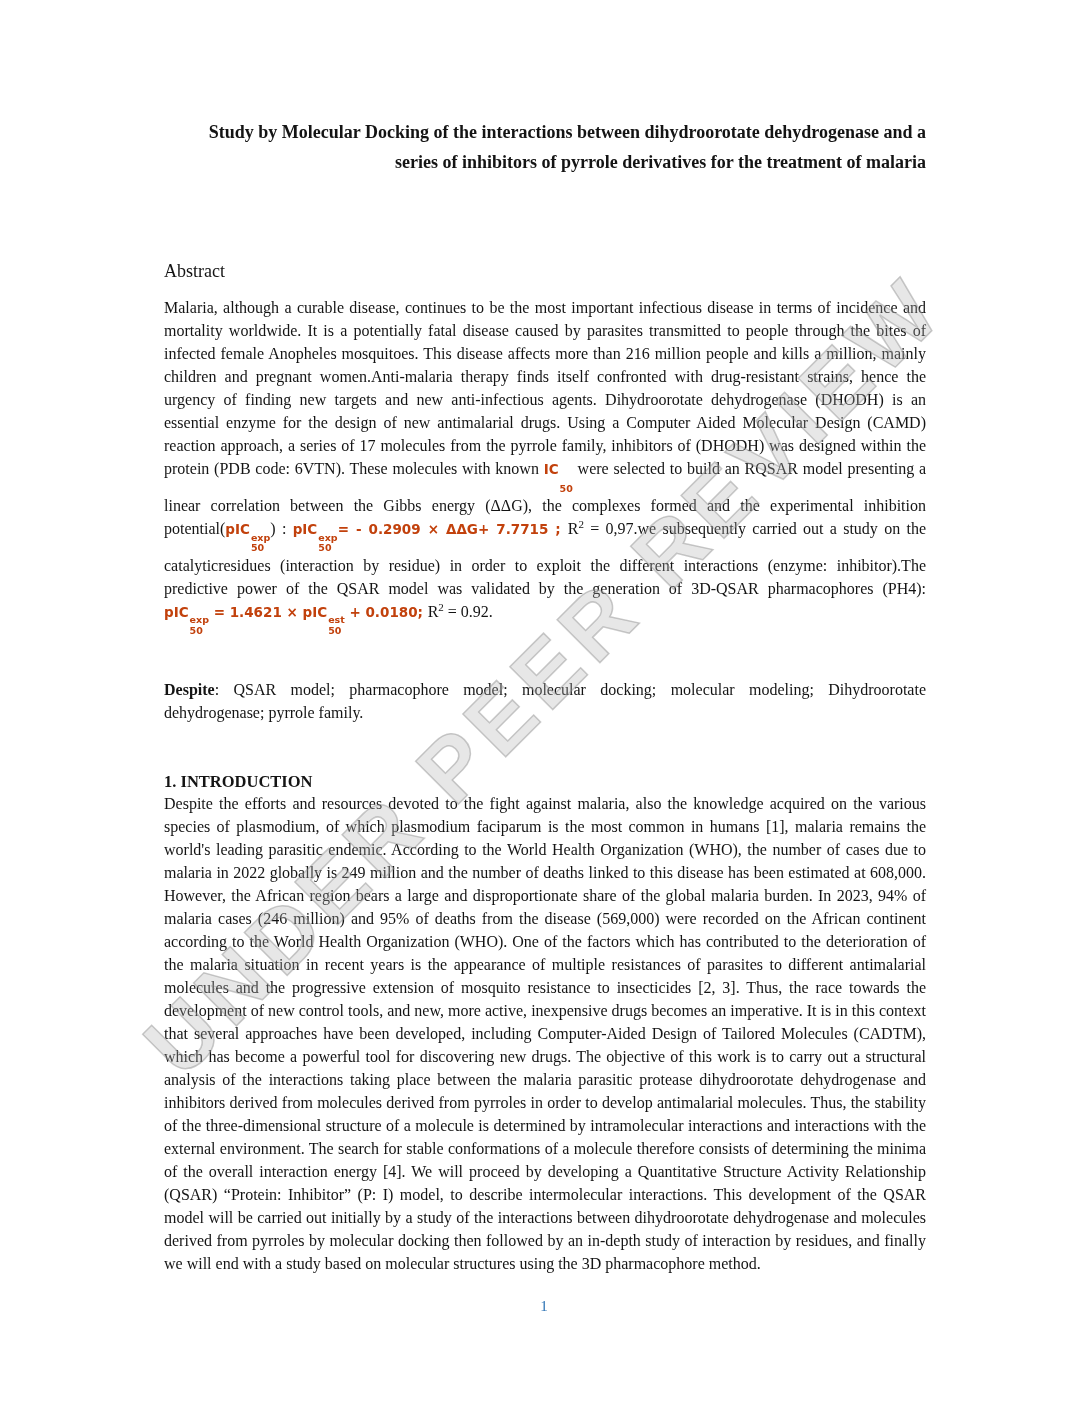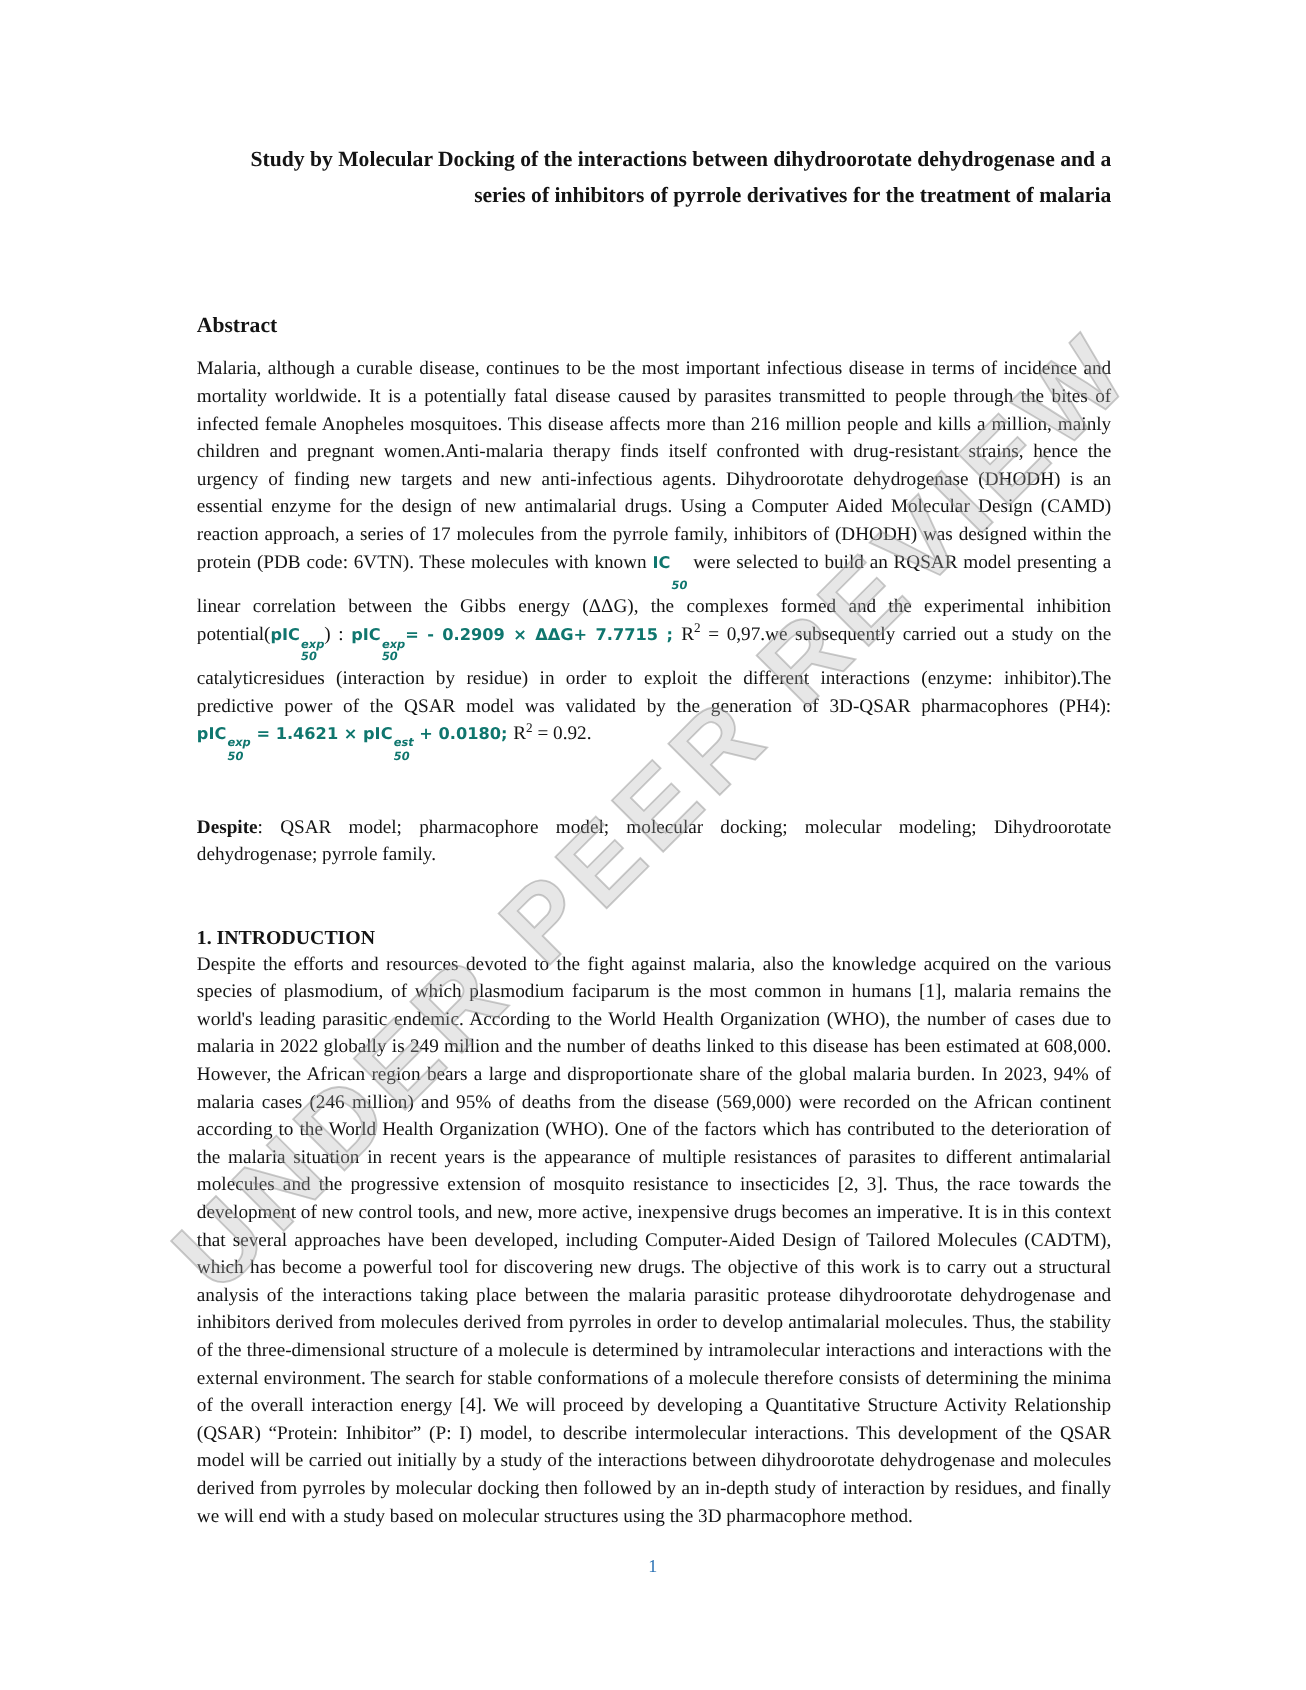--- a/index.html
+++ b/index.html
@@ -21,21 +21,21 @@
   .title {
     margin: 118px 0 0 0;
     font-size: 18px;
     font-weight: bold;
     text-align: right;
     line-height: 1.65;
   }
   .abstract-heading {
     margin: 84px 0 0 0;
     font-size: 18px;
-    font-weight: bold;
+    font-weight: normal;
     text-align: left;
   }
   .body-text {
     margin: 14px 0 0 0;
     font-size: 16px;
     line-height: 23px;
     text-align: justify;
   }
   .keywords { margin-top: 42px; }
   .keywords .kw-label { font-weight: bold; }
@@ -51,30 +51,29 @@
     left: 0; right: 0;
     top: 1298px;
     text-align: center;
     font-size: 15px;
   }
   
   .f {
     font-family: "DejaVu Sans", sans-serif;
     font-size: 13.5px;
     font-weight: bold;
-    color: #0f766e;
+    color: #c2410c;
     white-space: nowrap;
   }
   .f .stack {
     display: inline-flex;
     flex-direction: column;
     vertical-align: -0.5em;
     line-height: 1;
     margin-left: 1px;
-    font-style: italic;
   }
   .f .ss {
     display: block;
     font-size: 9.5px;
     line-height: 1.1;
     font-weight: bold;
   }
   sup { font-size: 11px; line-height: 0; }
   
   .watermark {

